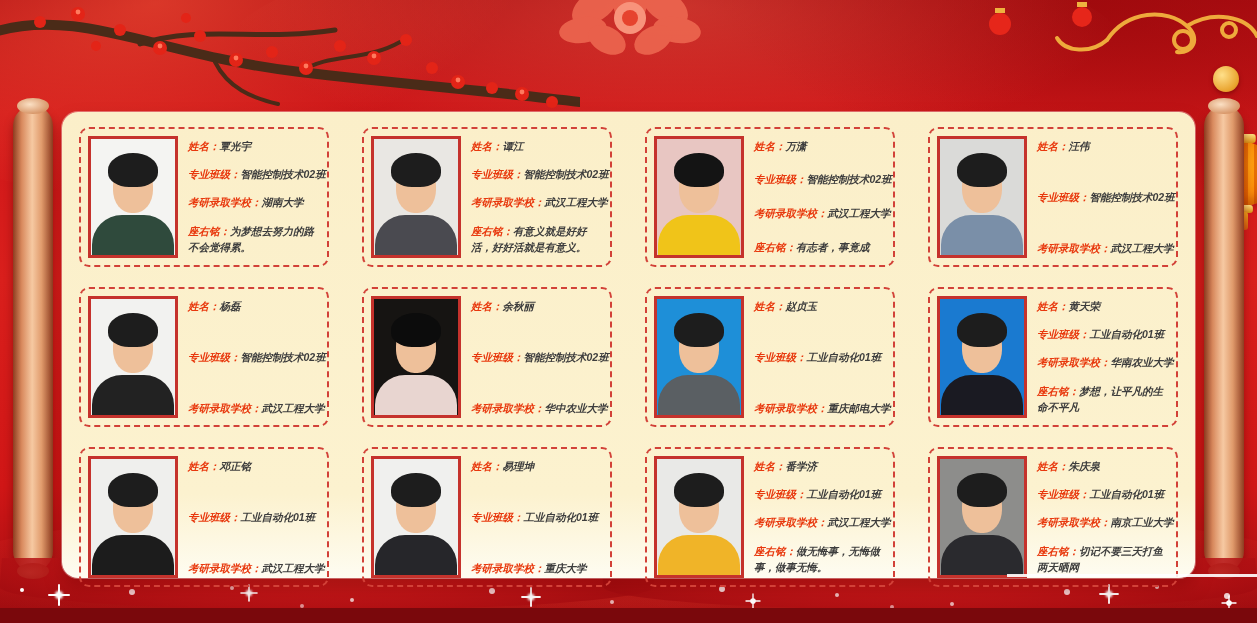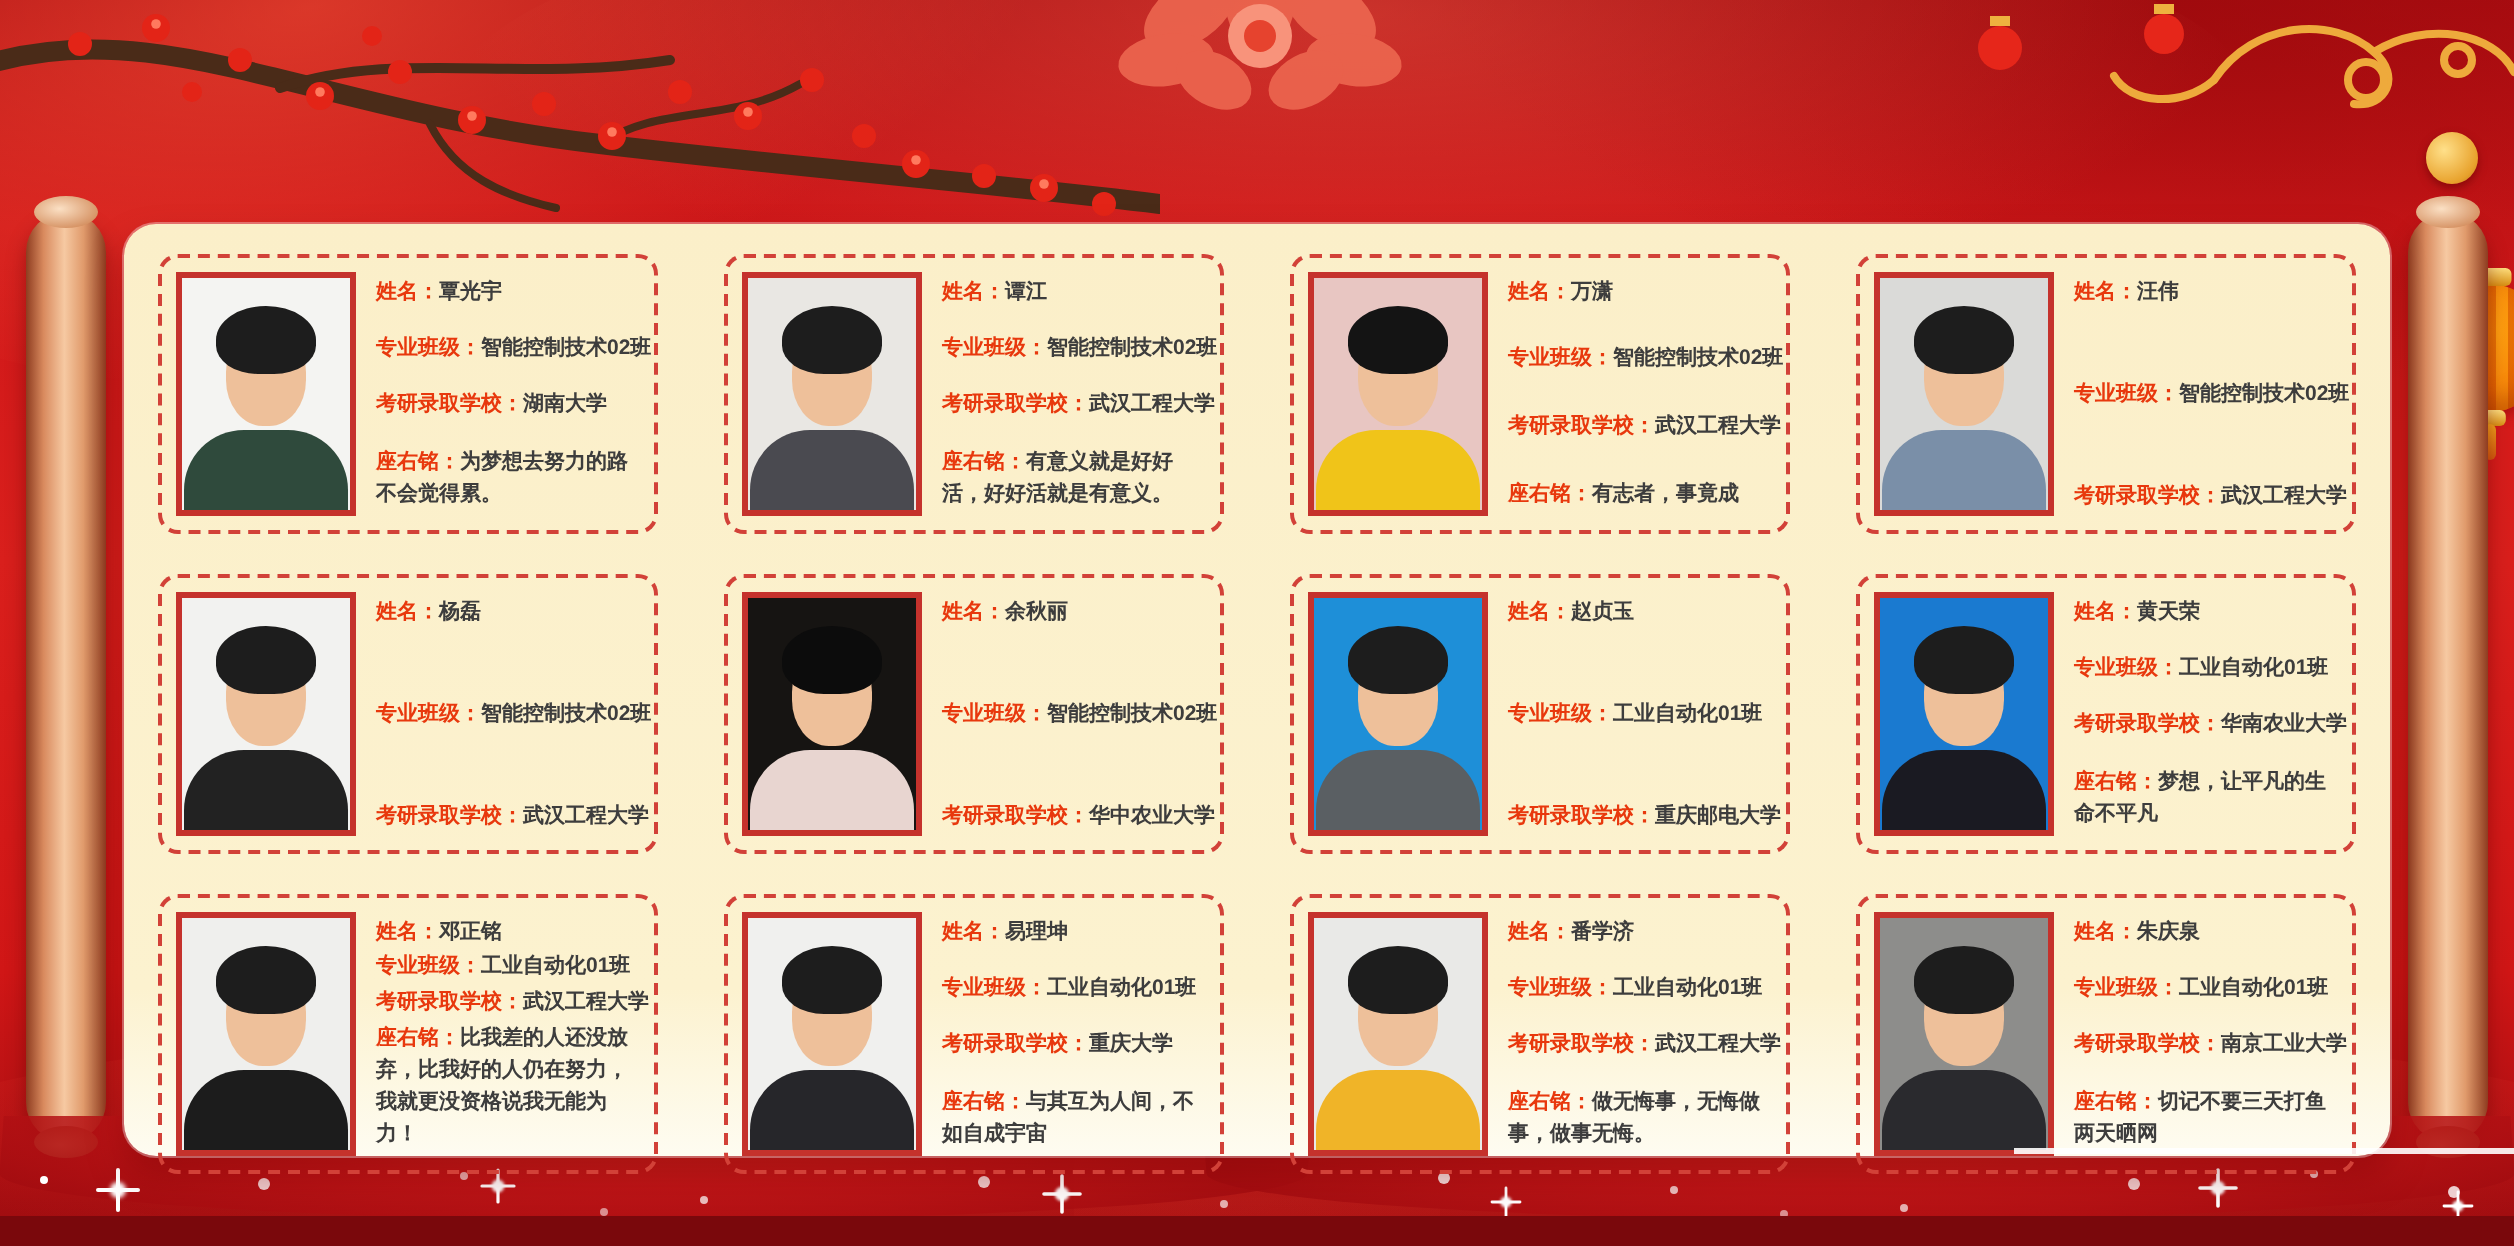--- a/index.html
+++ b/index.html
@@ -64,21 +64,21 @@
   
   .title{position:absolute;left:0;top:42px;width:100%;text-align:center;z-index:5;
     font-size:47px;font-weight:bold;letter-spacing:22px;color:#e60012;white-space:nowrap;
     text-shadow:-2px -2px 0 #fff,2px -2px 0 #fff,-2px 2px 0 #fff,2px 2px 0 #fff,
       -2px 0 0 #fff,2px 0 0 #fff,0 -2px 0 #fff,0 2px 0 #fff,0 6px 8px rgba(110,0,0,.55);}
   
   .deco-svg{position:absolute;pointer-events:none;}
   
   .panel{position:absolute;left:62px;top:112px;width:1133px;height:466px;border-radius:16px;z-index:4;
     background:linear-gradient(180deg,#fbefc9 0%,#fcf2cf 82%,#fefcf1 100%);
-    box-shadow:0 0 0 1px rgba(255,255,255,.35),0 10px 18px rgba(110,0,0,.35);}
+    box-shadow:0 0 0 1px rgba(255,255,255,.35),0 10px 18px rgba(110,0,0,.35);font-style:italic;}
   .grid{display:grid;grid-template-columns:repeat(4,250px);grid-auto-rows:minmax(133px,auto);
     column-gap:33px;row-gap:20px;padding:15px 17px;}
   .card{border:2px dashed #d24138;border-radius:10px;display:flex;gap:10px;padding:7px;box-sizing:border-box;}
   .photo{position:relative;flex:0 0 auto;width:84px;height:116px;border:3px solid #c5322c;
     background:var(--ph-bg,#eee);overflow:hidden;}
   .photo .ph-body{position:absolute;left:50%;bottom:-8px;transform:translateX(-50%);
     width:82px;height:48px;border-radius:30px 30px 0 0;background:var(--ph-cloth,#333);}
   .photo .ph-head{position:absolute;left:50%;top:24px;transform:translateX(-50%);
     width:40px;height:50px;border-radius:46%;background:#eec09a;}
   .photo .ph-hair{position:absolute;left:50%;top:14px;transform:translateX(-50%);
@@ -373,44 +373,38 @@
     <div class="info">
       <div class="field">
         <span class="lbl">姓名：</span><span class="val">邓正铭</span>
       </div>
       <div class="field">
         <span class="lbl">专业班级：</span><span class="val">工业自动化01班</span>
       </div>
       <div class="field">
         <span class="lbl">考研录取学校：</span><span class="val">武汉工程大学</span>
       </div>
-      <div class="field motto">
-        <span class="lbl">座右铭：</span><span class="val">比我差的人还没放弃，比我好的人仍在努力，我就更没资格说我无能为力！</span>
-      </div>
     </div>
   </div>
 
   <div class="card">
     <div class="photo" style="--ph-bg: #f0f0ee; --ph-cloth: #26262a; --ph-hair: #1d1d1d;">
       <div class="ph-body"></div>
       <div class="ph-head"></div>
       <div class="ph-hair"></div>
     </div>
     <div class="info">
       <div class="field">
         <span class="lbl">姓名：</span><span class="val">易理坤</span>
       </div>
       <div class="field">
         <span class="lbl">专业班级：</span><span class="val">工业自动化01班</span>
       </div>
       <div class="field">
         <span class="lbl">考研录取学校：</span><span class="val">重庆大学</span>
-      </div>
-      <div class="field motto">
-        <span class="lbl">座右铭：</span><span class="val">与其互为人间，不如自成宇宙</span>
       </div>
     </div>
   </div>
 
   <div class="card">
     <div class="photo" style="--ph-bg: #e9e9e7; --ph-cloth: #f0b428; --ph-hair: #1d1d1d;">
       <div class="ph-body"></div>
       <div class="ph-head"></div>
       <div class="ph-hair"></div>
     </div>

